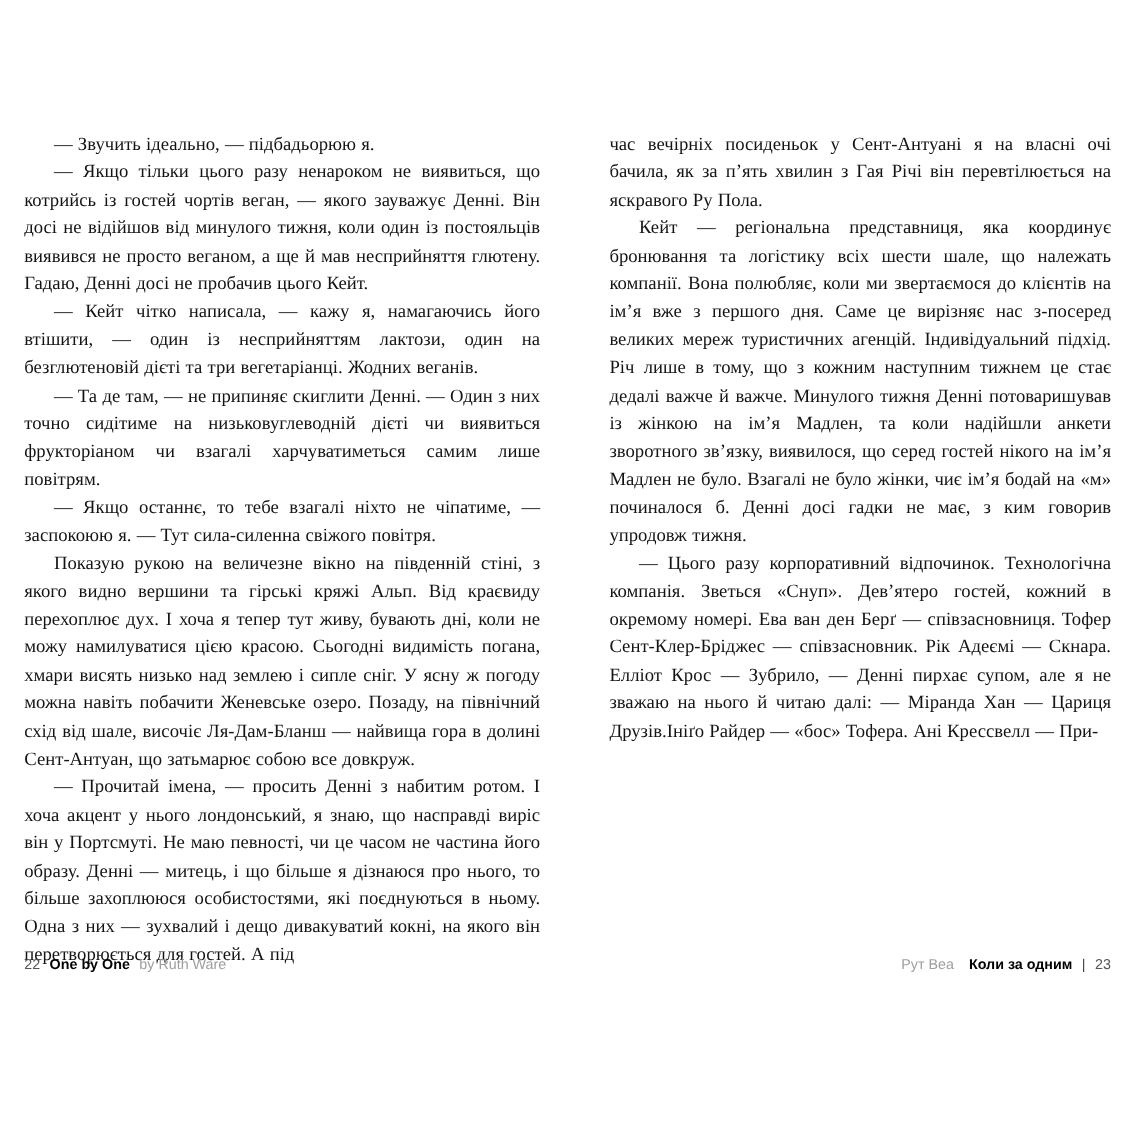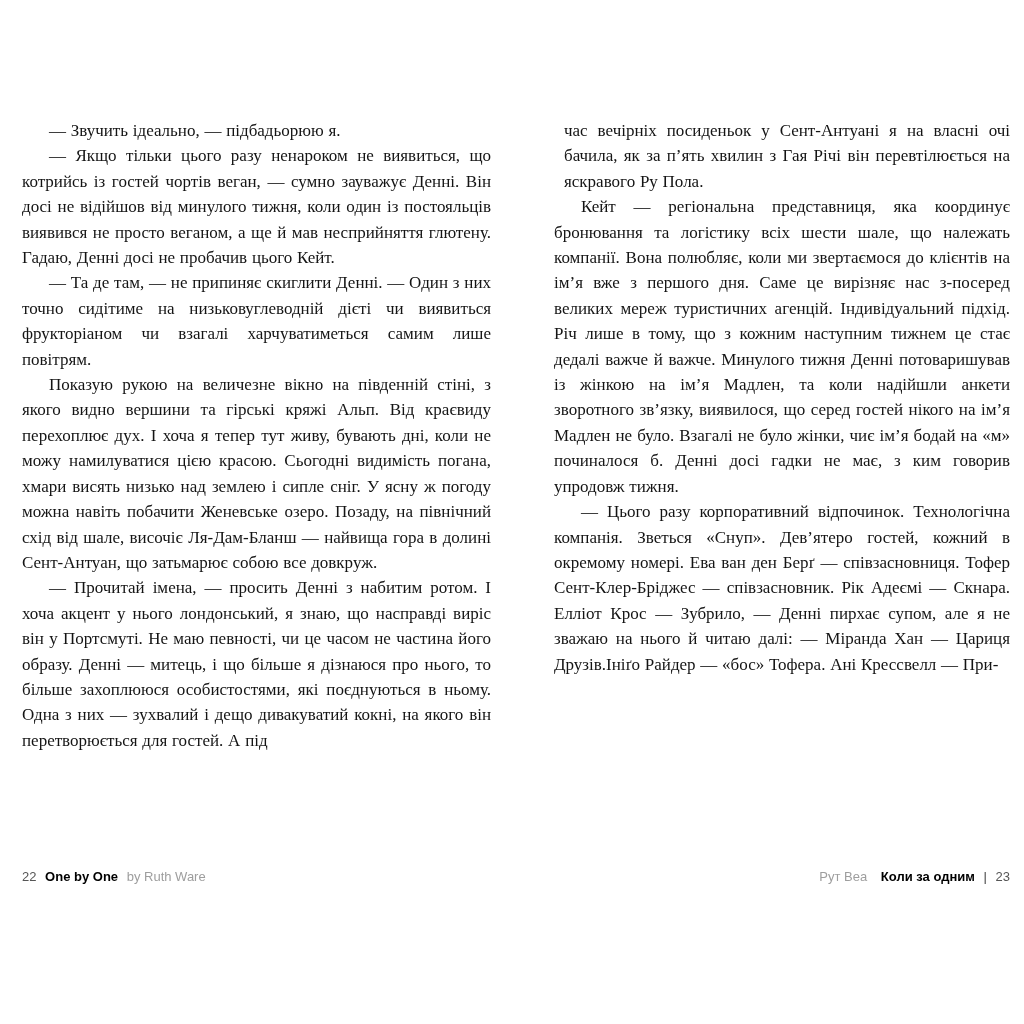--- a/index.html
+++ b/index.html
@@ -24,21 +24,21 @@
   .page.right { width: 456px; }
   .page p {
     margin: 0;
     font-family: "Liberation Serif", "DejaVu Serif", serif;
     font-size: 17px;
     line-height: 25.4px;
     text-align: justify;
     text-indent: 27px;
     word-spacing: 0.5px;
   }
-  .page p.no-indent { text-indent: 0; margin-left: 10px; }
+  .page p.no-indent { text-indent: 0; }
   .footer {
     position: absolute;
     top: 869px;
     left: 22px;
     right: 14px;
     display: flex;
     justify-content: space-between;
     font-family: "Liberation Sans", "DejaVu Sans", sans-serif;
     font-size: 13px;
     line-height: 16px;
@@ -52,22 +52,24 @@
   .f-byline { color: #9e9e9e; }
   .f-author { color: #9e9e9e; margin-right: 5px; }
   .f-sep    { color: #444444; margin: 0 5px 0 0; }
 </style>
 </head>
 <body>
 
 <div class="spread">
   <div class="page left">
     <p>— Звучить ідеально, — підбадьорюю я.</p>
-    <p>— Якщо тільки цього разу ненароком не виявиться, що котрийсь із гостей чортів веган, — сумно зауважує Денні. Він досі не відійшов від минулого тижня, коли один із постояльців виявився не просто веганом, а ще й мав несприйняття глютену. Гадаю, Денні досі не пробачив цього Кейт.</p>
+    <p>— Якщо тільки цього разу ненароком не виявиться, що котрийсь із гостей чортів веган, — якого зауважує Денні. Він досі не відійшов від минулого тижня, коли один із постояльців виявився не просто веганом, а ще й мав несприйняття глютену. Гадаю, Денні досі не пробачив цього Кейт.</p>
+    <p>— Кейт чітко написала, — кажу я, намагаючись його втішити, — один із несприйняттям лактози, один на безглютеновій дієті та три вегетаріанці. Жодних веганів.</p>
     <p>— Та де там, — не припиняє скиглити Денні. — Один з них точно сидітиме на низьковуглеводній дієті чи виявиться фрукторіаном чи взагалі харчуватиметься самим лише повітрям.</p>
+    <p>— Якщо останнє, то тебе взагалі ніхто не чіпатиме, — заспокоюю я. — Тут сила-силенна свіжого повітря.</p>
     <p>Показую рукою на величезне вікно на південній стіні, з якого видно вершини та гірські кряжі Альп. Від краєвиду перехоплює дух. І хоча я тепер тут живу, бувають дні, коли не можу намилуватися цією красою. Сьогодні видимість погана, хмари висять низько над землею і сипле сніг. У ясну ж погоду можна навіть побачити Женевське озеро. Позаду, на північний схід від шале, височіє Ля-Дам-Бланш — найвища гора в долині Сент-Антуан, що затьмарює собою все довкруж.</p>
     <p>— Прочитай імена, — просить Денні з набитим ротом. І хоча акцент у нього лондонський, я знаю, що насправді виріс він у Портсмуті. Не маю певності, чи це часом не частина його образу. Денні — митець, і що більше я дізнаюся про нього, то більше захоплююся особистостями, які поєднуються в ньому. Одна з них — зухвалий і дещо дивакуватий кокні, на якого він перетворюється для гостей. А під</p>
   </div>
   <div class="page right">
     <p class="no-indent">час вечірніх посиденьок у Сент-Антуані я на власні очі бачила, як за п’ять хвилин з Гая Річі він перевтілюється на яскравого Ру Пола.</p>
     <p>Кейт — регіональна представниця, яка координує бронювання та логістику всіх шести шале, що належать компанії. Вона полюбляє, коли ми звертаємося до клієнтів на ім’я вже з першого дня. Саме це вирізняє нас з-посеред великих мереж туристичних агенцій. Індивідуальний підхід. Річ лише в тому, що з кожним наступним тижнем це стає дедалі важче й важче. Минулого тижня Денні потоваришував із жінкою на ім’я Мадлен, та коли надійшли анкети зворотного зв’язку, виявилося, що серед гостей нікого на ім’я Мадлен не було. Взагалі не було жінки, чиє ім’я бодай на «м» починалося б. Денні досі гадки не має, з ким говорив упродовж тижня.</p>
     <p>— Цього разу корпоративний відпочинок. Технологічна компанія. Зветься «Снуп». Дев’ятеро гостей, кожний в окремому номері. Ева ван ден Берґ — співзасновниця. Тофер Сент-Клер-Бріджес — співзасновник. Рік Адеємі — Скнара. Елліот Крос — Зубрило, — Денні пирхає супом, але я не зважаю на нього й читаю далі: — Міранда Хан — Цариця Друзів.Ініґо Райдер — «бос» Тофера. Ані Крессвелл — При-</p>
   </div>
 </div>
 

